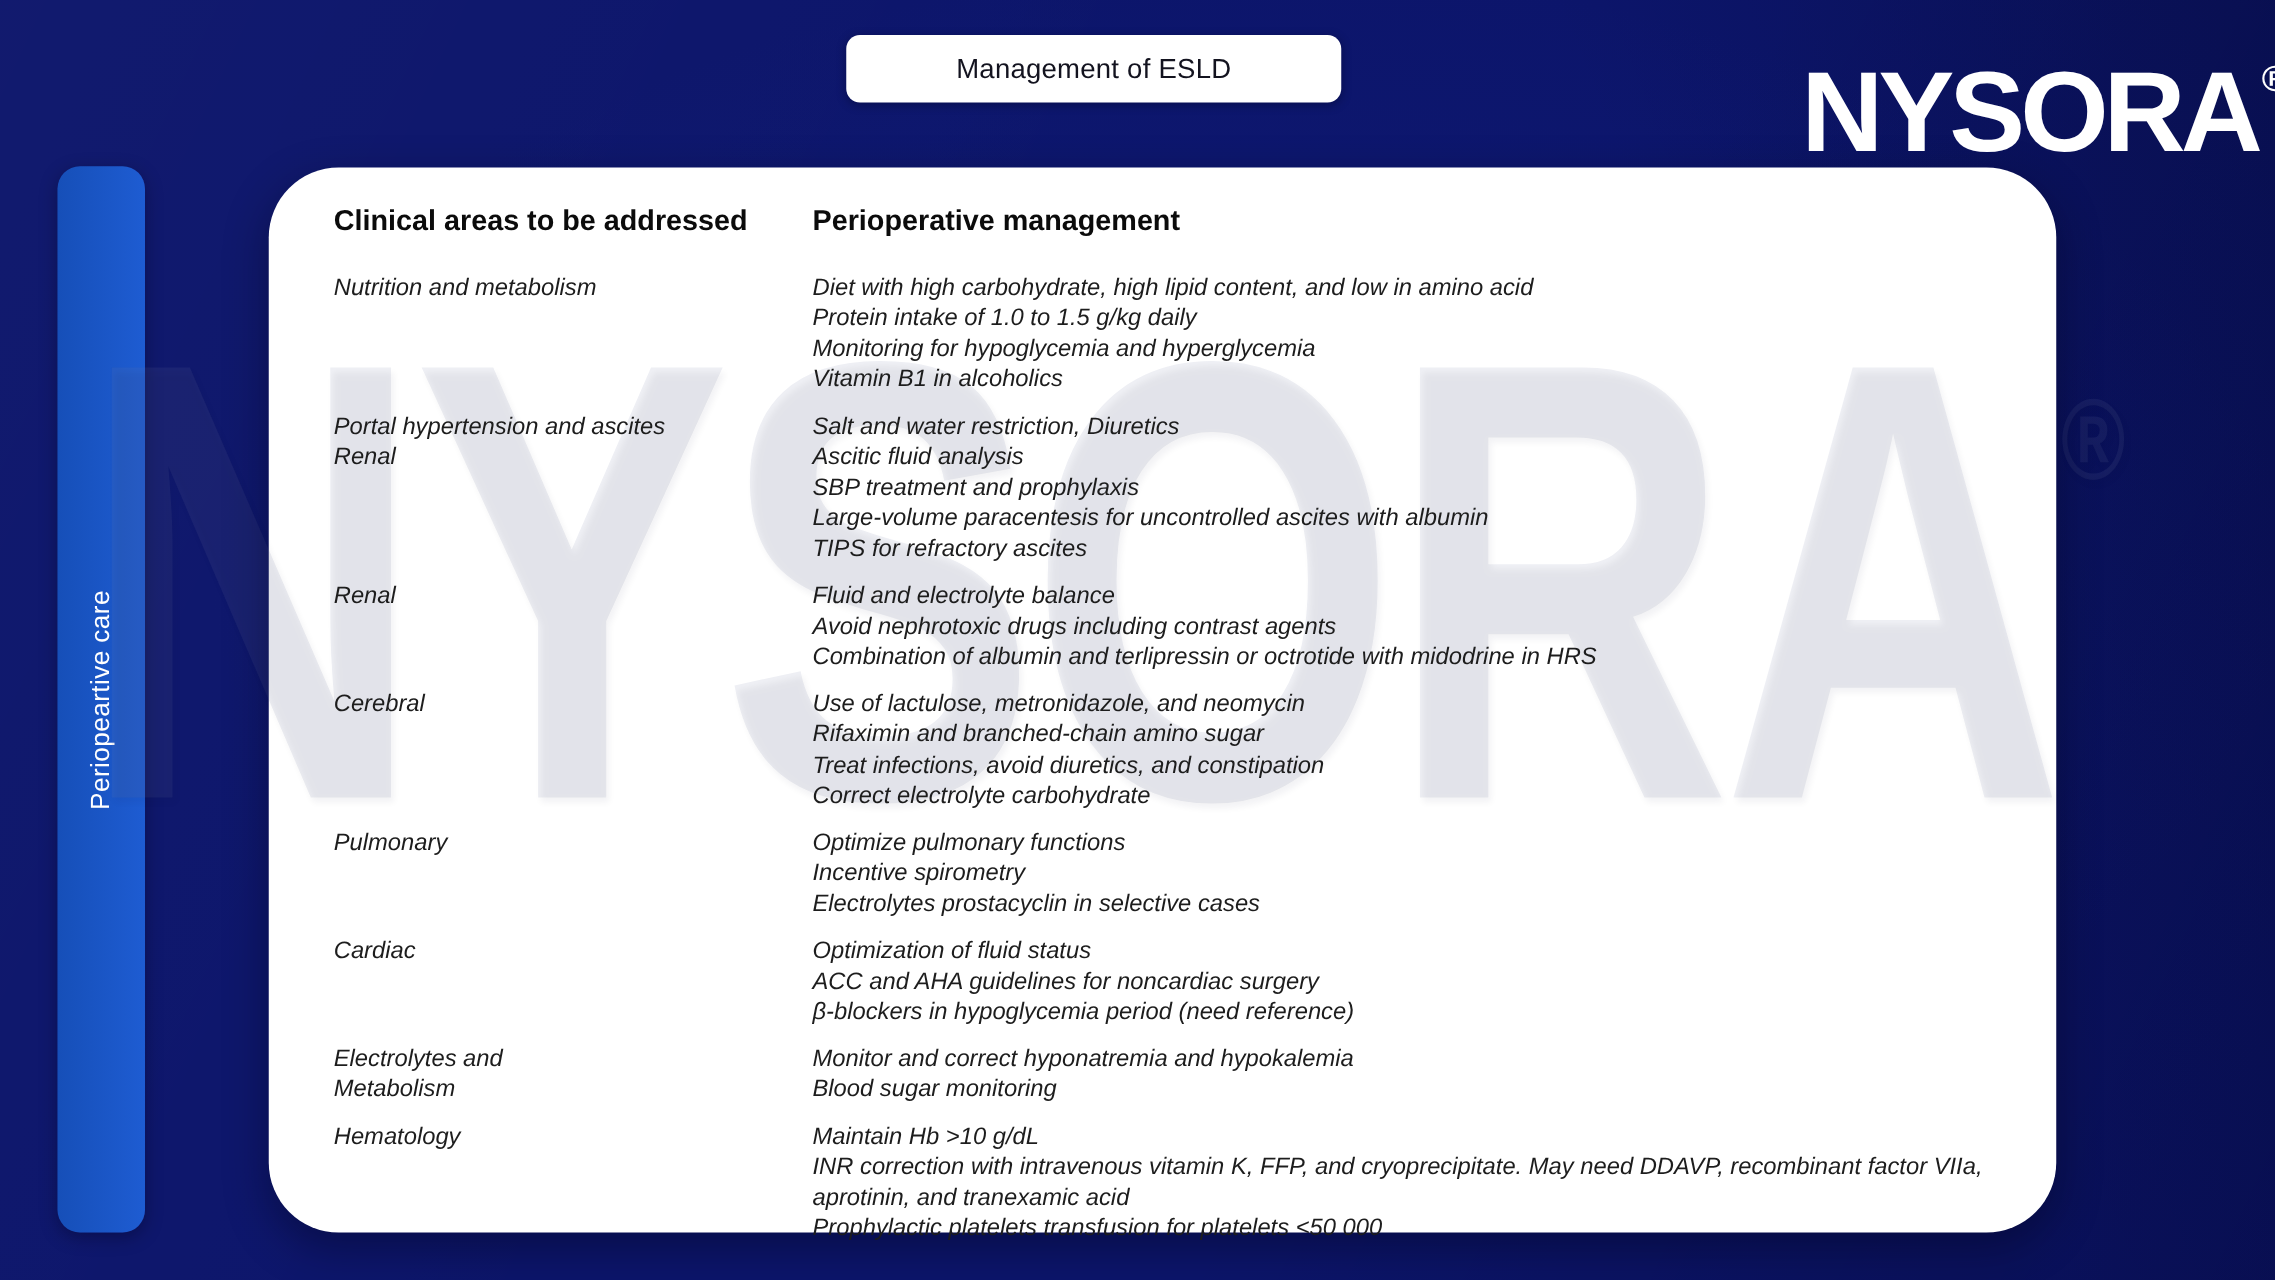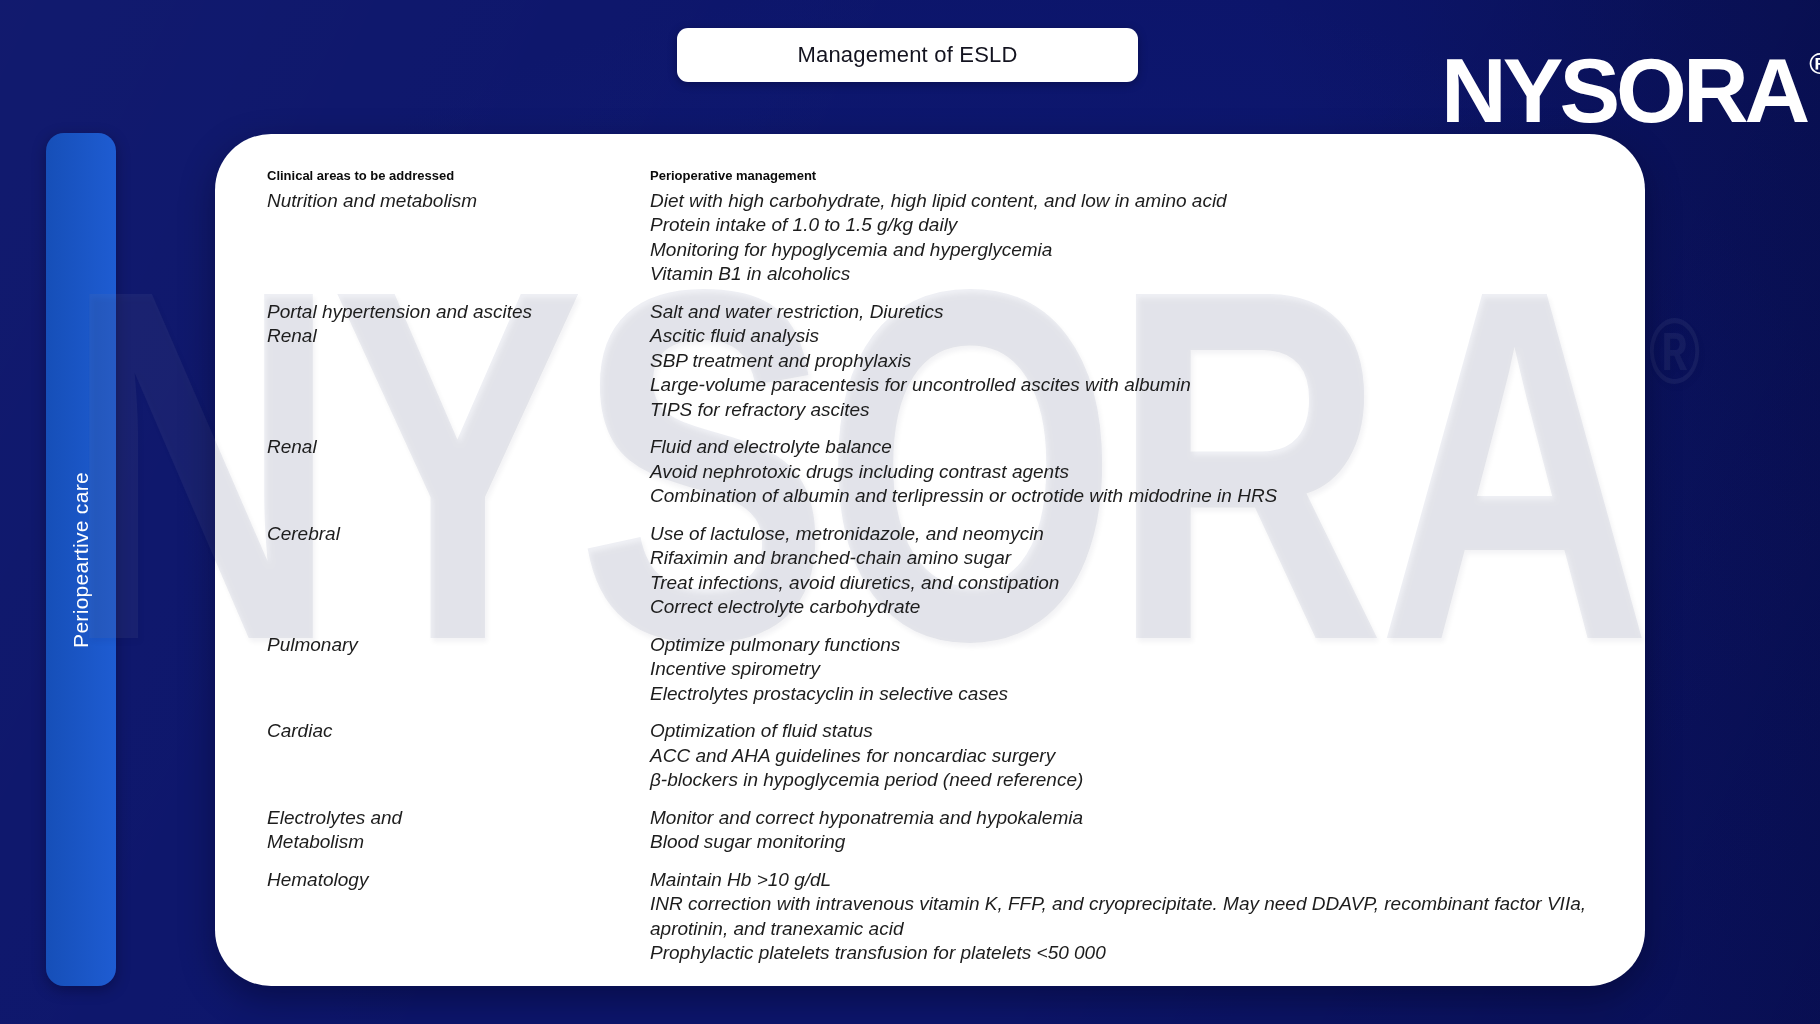--- a/index.html
+++ b/index.html
@@ -15,21 +15,21 @@
     font-family:"Liberation Sans", sans-serif;
   }
   .bg-deco{
     position:absolute;left:0;top:0;width:100%;height:100%;
     background:linear-gradient(248deg, rgba(4,8,45,0.30) 0%, rgba(4,8,45,0) 26%);
     pointer-events:none;
   }
 
   
   .title-pill{
-    position:absolute;left:677px;top:28px;width:461px;height:54px;
+    position:absolute;left:677px;top:28px;width:396px;height:54px;
     background:#ffffff;border-radius:11px;
     display:flex;align-items:center;justify-content:center;
     box-shadow:0 2px 8px rgba(0,0,25,0.35);
   }
   .title-pill span{
     font-size:22px;font-weight:500;color:#13131f;letter-spacing:0.2px;
   }
 
   
   .logo{
@@ -73,22 +73,22 @@
     background:#ffffff;border-radius:56px;
     box-shadow:0 12px 34px rgba(0,0,20,0.38);
   }
   .card-content{
     position:relative;z-index:2;
     padding:30px 40px 0 52px;
     color:#1d1d1d;
   }
   .thead{
     display:grid;grid-template-columns:383px 1fr;
-    font-size:13px;font-weight:700;color:#0b0b0b;
-    line-height:24.5px;margin-bottom:0;
+    font-size:23px;font-weight:700;color:#0b0b0b;
+    line-height:24.5px;margin-bottom:30px;
   }
   .trow{
     display:grid;grid-template-columns:383px 1fr;
     font-size:19px;line-height:24.5px;
     margin-bottom:13px;
     font-style:italic;
   }
   .cell .line{min-height:24.5px;}
   .cell.mgmt{padding-right:6px;}
 </style>

